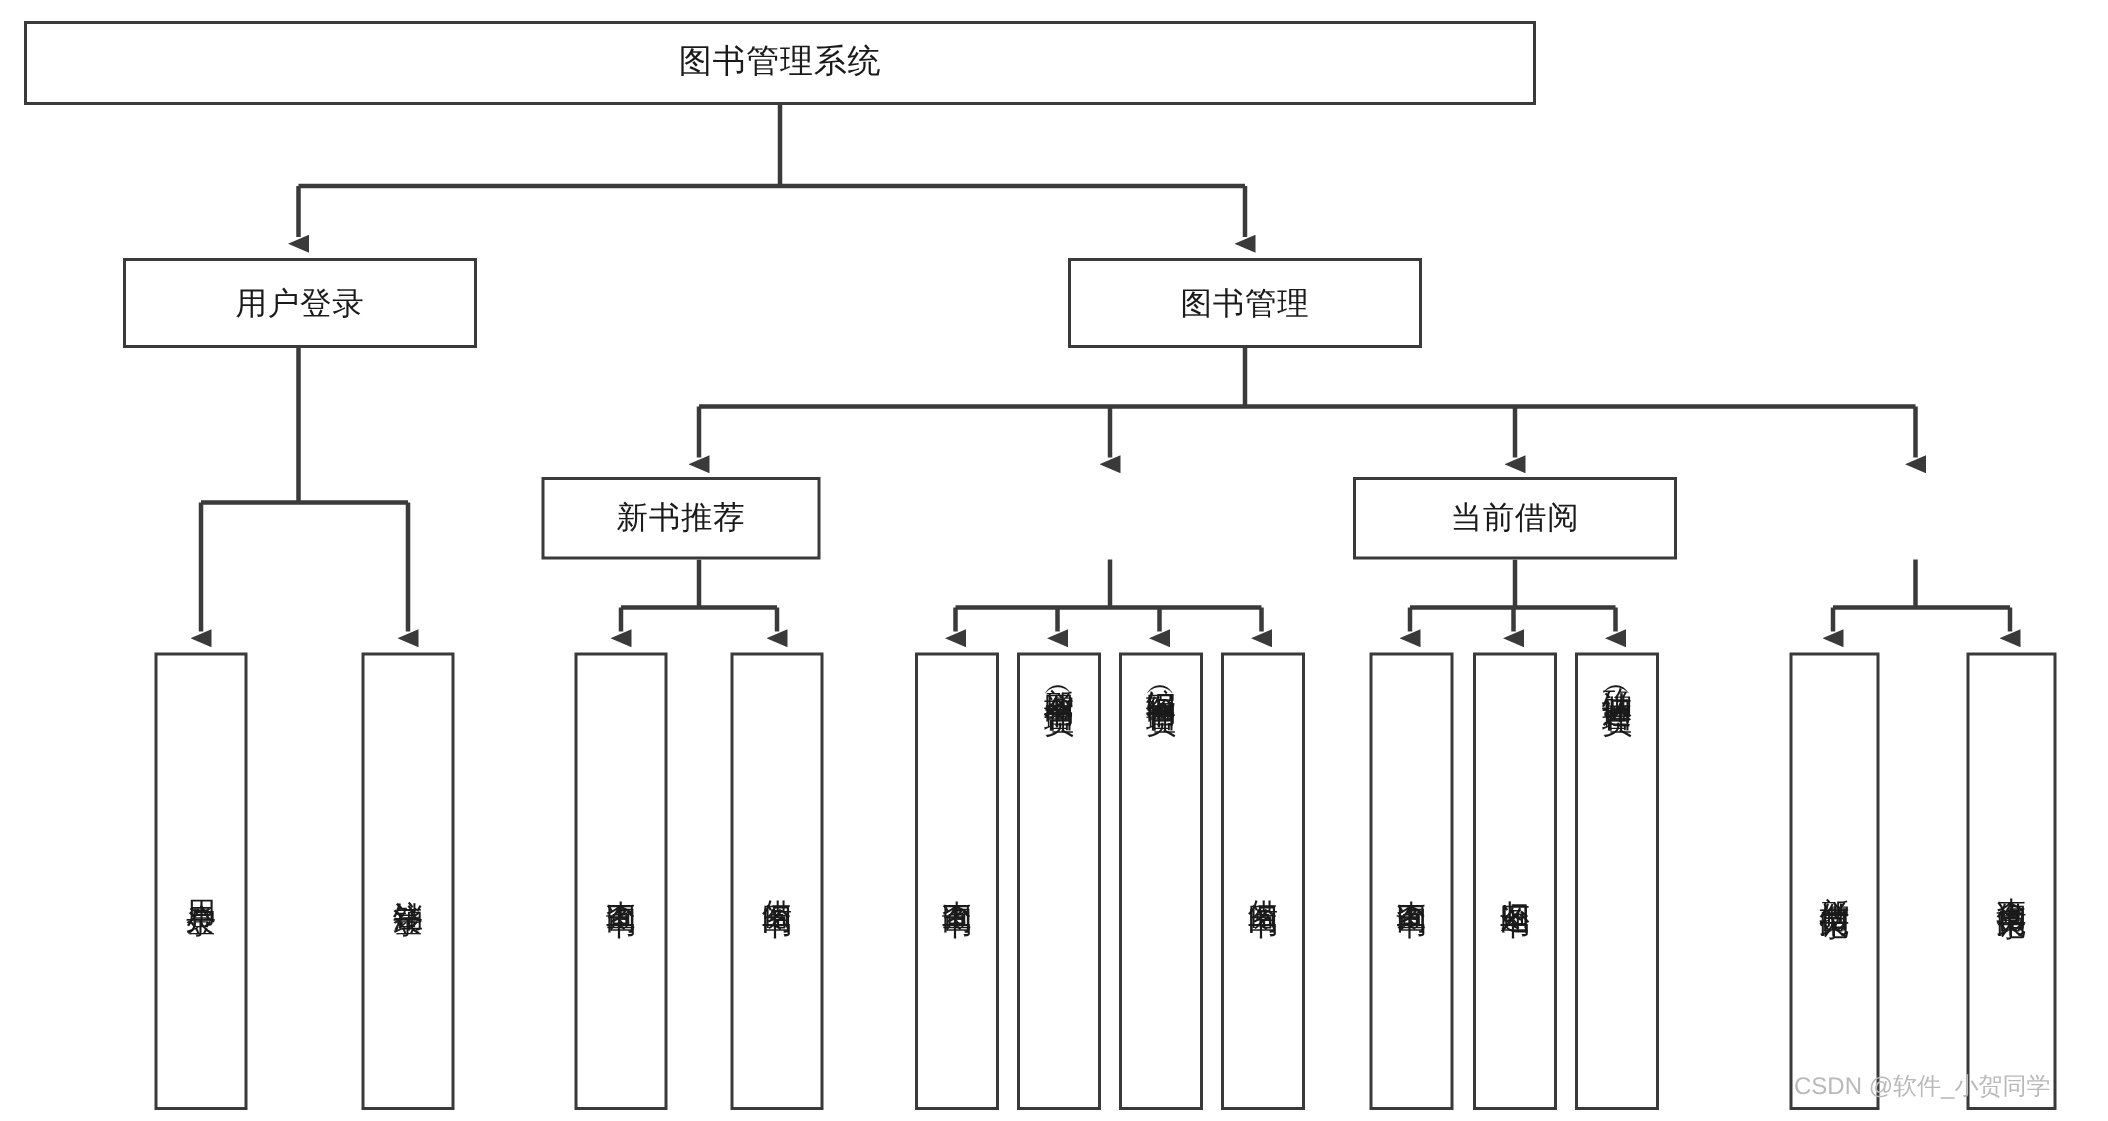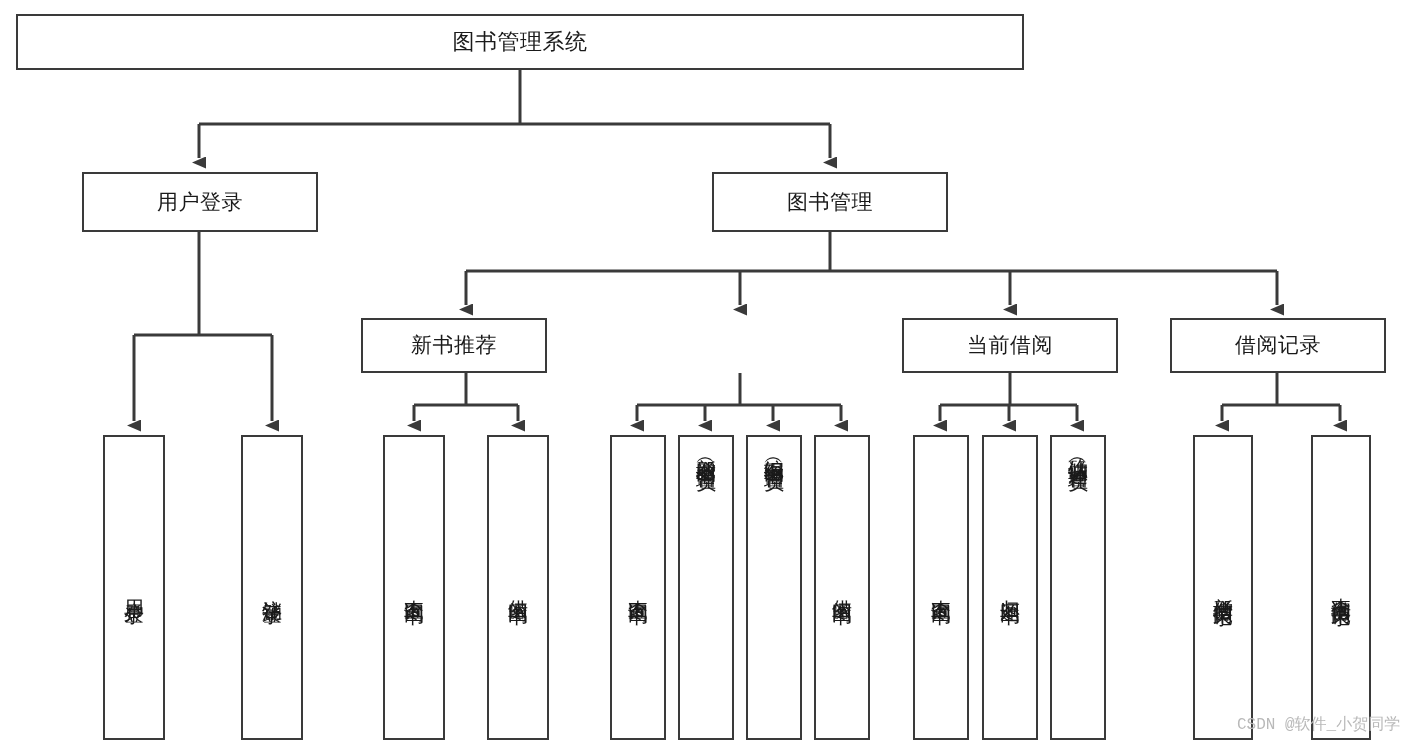--- a/index.html
+++ b/index.html
@@ -67,23 +67,22 @@
     align-items: center;
     padding-top: 0;
   }
   #watermark {
     position: absolute;
     left: 1196px;
     top: 714px;
     font-size: 16px;
     color: #b9b9b9;
     white-space: nowrap;
-    font-family: Liberation Mono, monospace;
+    font-family: Liberation Sans, sans-serif;
     pointer-events: none;
-    padding-left: 41px;
   }
 </style>
 </head>
 <body>
 
 <div id="diagram-root">
 
   <svg id="diagram-svg" viewBox="0 0 1405 747" xmlns="http://www.w3.org/2000/svg">
     <defs>
       <marker id="arrowhead" markerWidth="12" markerHeight="14" refX="1.5" refY="7" orient="auto" markerUnits="userSpaceOnUse">
@@ -151,23 +150,20 @@
 
   <div class="node horiz" style="left:361px; top:318px; width:186px; height:55px;">
     <span class="node-label">新书推荐</span>
   </div>
 
 
   <div class="node horiz" style="left:902px; top:318px; width:216px; height:55px;">
     <span class="node-label">当前借阅</span>
   </div>
 
-  <div class="node horiz" style="left:1170px; top:318px; width:216px; height:55px;">
-    <span class="node-label">借阅记录</span>
-  </div>
 
   <div class="node vert center-v" style="left:103px; top:435px; width:62px; height:305px;">
     <span class="node-label">用户登录</span>
   </div>
 
   <div class="node vert center-v" style="left:241px; top:435px; width:62px; height:305px;">
     <span class="node-label">注销登录</span>
   </div>
 
   <div class="node vert center-v" style="left:383px; top:435px; width:62px; height:305px;">

